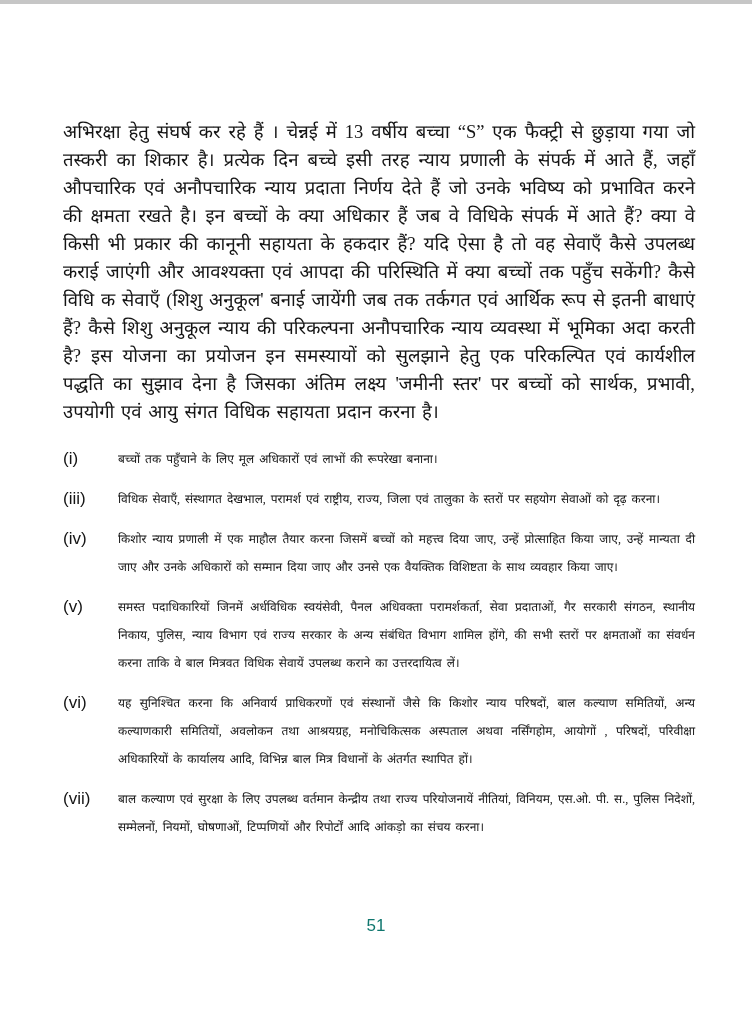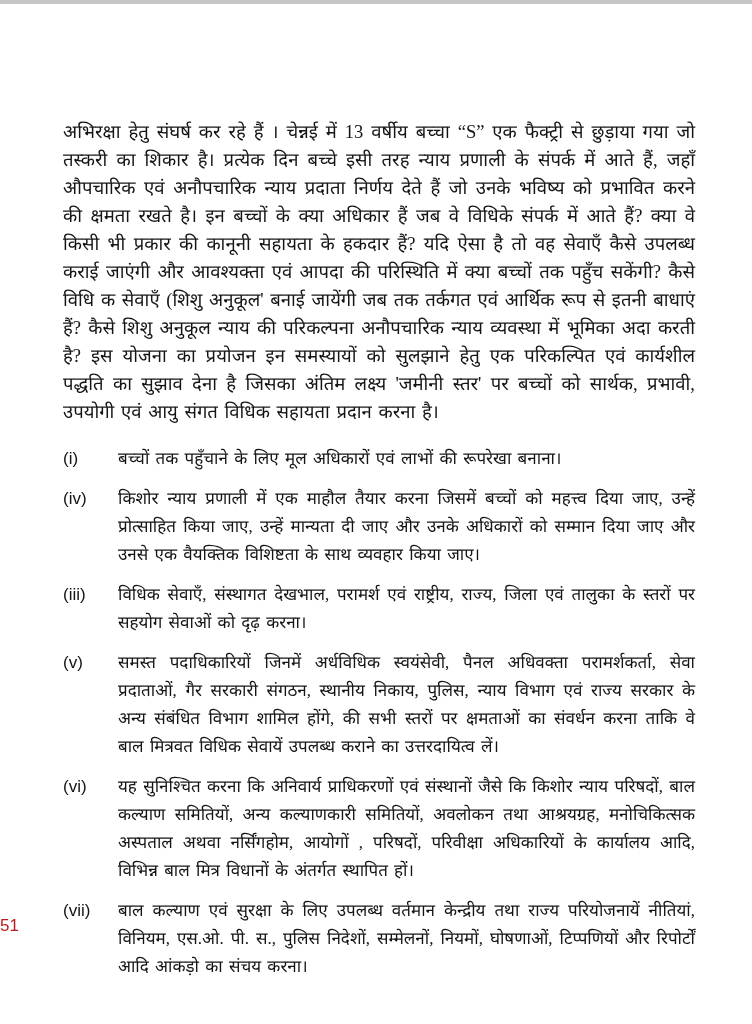--- a/index.html
+++ b/index.html
@@ -52,33 +52,34 @@
   }
   .objective-marker {
     flex: 0 0 55px;
     font-family: "Liberation Sans", "DejaVu Sans", sans-serif;
     font-size: 17px;
     line-height: 28px;
     color: #141414;
   }
   .objective-text {
     flex: 1;
-    font-size: 17px;
+    font-size: 12px;
     line-height: 28px;
     text-align: justify;
     word-spacing: 2px;
   }
   .page-number {
     position: absolute;
     top: 916px;
     left: 0;
     right: 0;
+    text-align: center;
     font-family: "Liberation Sans", "DejaVu Sans", sans-serif;
     font-size: 17px;
-    color: #b91c1c;
+    color: #0f766e;
   }
 </style>
 </head>
 <body>
 
 <div class="sheet">
   <div class="top-scan-bar"></div>
 
   <div class="body-text">
 
@@ -87,27 +88,27 @@
 
     <div class="objectives">
 
       <div class="objective-row">
         <span class="objective-marker">(i)</span>
         <span class="objective-text">बच्चों तक पहुँचाने के लिए मूल अधिकारों एवं लाभों की रूपरेखा बनाना।</span>
       </div>
 
 
       <div class="objective-row">
-        <span class="objective-marker">(iv)</span>
-        <span class="objective-text">किशोर न्याय प्रणाली में एक माहौल तैयार करना जिसमें बच्चों को महत्त्व दिया जाए, उन्हें प्रोत्साहित किया जाए, उन्हें मान्यता दी जाए और उनके अधिकारों को सम्मान दिया जाए और उनसे एक वैयक्तिक विशिष्टता के साथ व्यवहार किया जाए।</span>
+        <span class="objective-marker">(iii)</span>
+        <span class="objective-text">विधिक सेवाएँ, संस्थागत देखभाल, परामर्श एवं राष्ट्रीय, राज्य, जिला एवं तालुका के स्तरों पर सहयोग सेवाओं को दृढ़ करना।</span>
       </div>
 
       <div class="objective-row">
-        <span class="objective-marker">(iii)</span>
-        <span class="objective-text">विधिक सेवाएँ, संस्थागत देखभाल, परामर्श एवं राष्ट्रीय, राज्य, जिला एवं तालुका के स्तरों पर सहयोग सेवाओं को दृढ़ करना।</span>
+        <span class="objective-marker">(iv)</span>
+        <span class="objective-text">किशोर न्याय प्रणाली में एक माहौल तैयार करना जिसमें बच्चों को महत्त्व दिया जाए, उन्हें प्रोत्साहित किया जाए, उन्हें मान्यता दी जाए और उनके अधिकारों को सम्मान दिया जाए और उनसे एक वैयक्तिक विशिष्टता के साथ व्यवहार किया जाए।</span>
       </div>
 
       <div class="objective-row">
         <span class="objective-marker">(v)</span>
         <span class="objective-text">समस्त पदाधिकारियों जिनमें अर्धविधिक स्वयंसेवी, पैनल अधिवक्ता परामर्शकर्ता, सेवा प्रदाताओं, गैर सरकारी संगठन, स्थानीय निकाय, पुलिस, न्याय विभाग एवं राज्य सरकार के अन्य संबंधित विभाग शामिल होंगे, की सभी स्तरों पर क्षमताओं का संवर्धन करना ताकि वे बाल मित्रवत विधिक सेवायें उपलब्ध कराने का उत्तरदायित्व लें।</span>
       </div>
 
       <div class="objective-row">
         <span class="objective-marker">(vi)</span>
         <span class="objective-text">यह सुनिश्चित करना कि अनिवार्य प्राधिकरणों एवं संस्थानों जैसे कि किशोर न्याय परिषदों, बाल कल्याण समितियों, अन्य कल्याणकारी समितियों, अवलोकन तथा आश्रयग्रह, मनोचिकित्सक अस्पताल अथवा नर्सिंगहोम, आयोगों , परिषदों, परिवीक्षा अधिकारियों के कार्यालय आदि, विभिन्न बाल मित्र विधानों के अंतर्गत स्थापित हों।</span>

